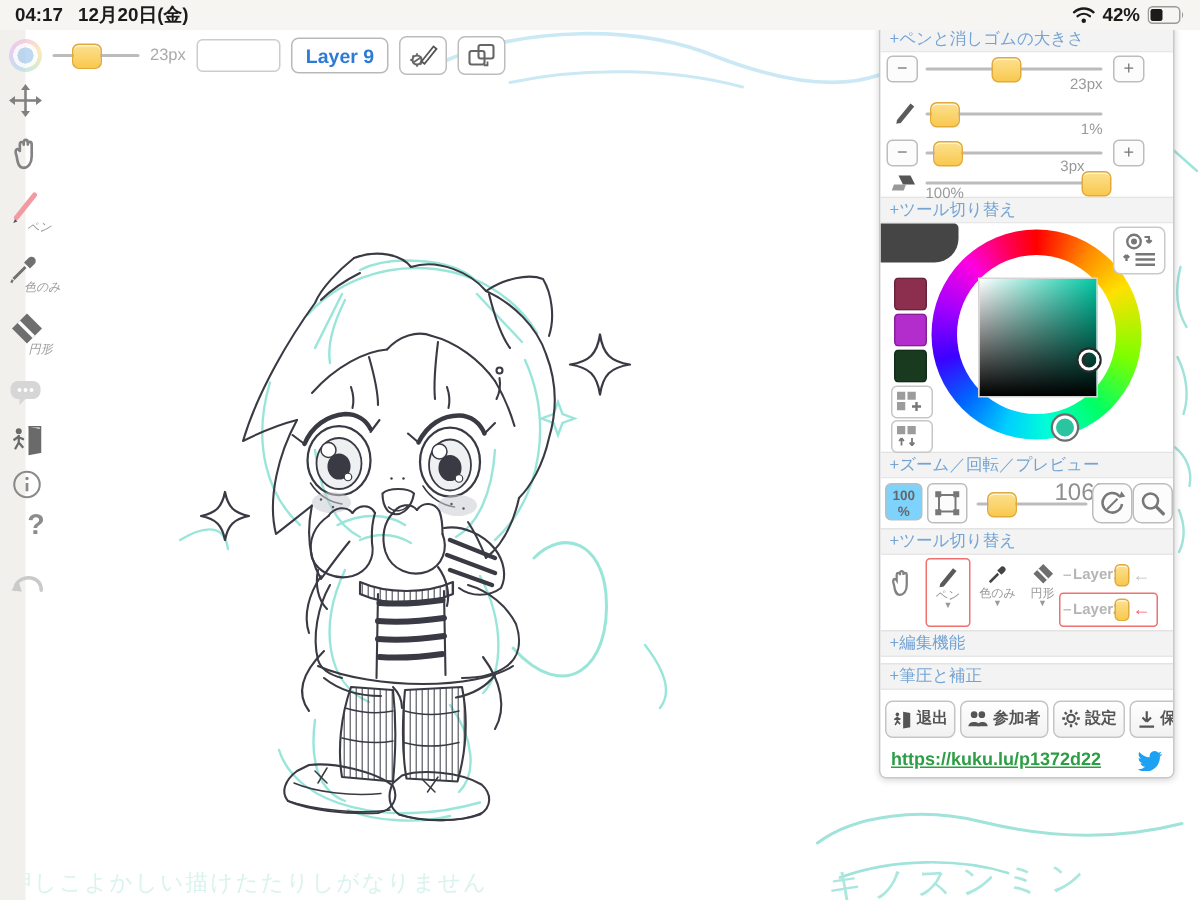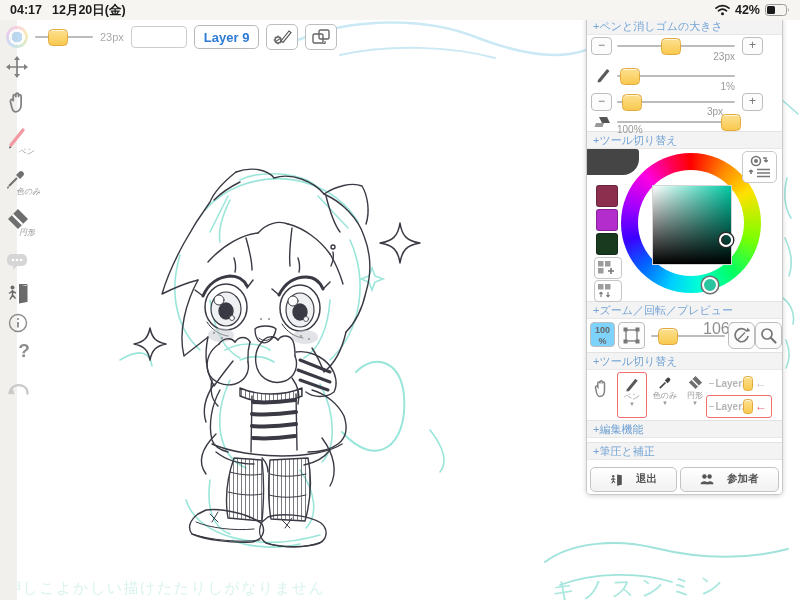--- a/index.html
+++ b/index.html
@@ -91,21 +91,21 @@
   .layer-dash{width:9px;height:1px;background:#c0c0c0;margin-right:1px;}
   .layer-lbl{font-size:10px;font-weight:bold;color:#b5b5b5;letter-spacing:0;}
   .mini-handle{width:14px;height:13px;margin-left:-5px;background:linear-gradient(#fce08f,#f9c94f);
     border:1px solid #e2a93b;border-radius:3.5px;box-shadow:inset 0 1px 0 rgba(255,255,255,.65);}
   .layer-arrow{font-size:12px;color:#c2c2c2;margin-left:2px;line-height:12px;}
   .layer-arrow.sel{color:#ef5b6e;}
   .layer-selbox{position:absolute;left:119px;top:25px;width:64px;height:21px;border:1.5px solid #f07070;border-radius:3px;}
 
   .btn-row{height:30px;background:#fff;display:flex;align-items:center;gap:3px;padding:0 3px;}
   .p-btn{height:23px;border:1px solid #c4c4c4;border-radius:5px;background:linear-gradient(#fff,#f1f1f1);
-    display:flex;align-items:center;gap:13px;padding:0 19px;font-size:10.5px;font-weight:bold;color:#555;white-space:nowrap;}
+    display:flex;align-items:center;gap:3px;padding:0 4px;font-size:10.5px;font-weight:bold;color:#555;white-space:nowrap;}
   .link-row{height:24px;background:#fff;display:flex;align-items:center;justify-content:space-between;padding:0 7px;}
   .room-link{font-size:12px;color:#2e9e46;text-decoration:underline;font-weight:bold;}
 
   .icon{display:block;}
 </style>
 </head>
 <body>
 
 <div id="app">
 
@@ -573,15 +573,21 @@
       </div>
       <div class="p-btn">
         <svg class="icon" width="13" height="13" viewBox="0 0 16 16">
           <path d="M8,1.5 V10 M8,10 L4.5,6.5 M8,10 L11.5,6.5" stroke="#555" stroke-width="1.8" fill="none"></path>
           <path d="M2,14 H14" stroke="#555" stroke-width="1.8"></path>
         </svg>
         <span>保存</span>
       </div>
     </div>
 
+    <div class="link-row">
+      <a class="room-link" href="#">https://kuku.lu/p1372d22</a>
+      <svg class="icon" width="18" height="15" viewBox="0 0 24 20">
+        <path d="M23,2.9 c-0.8,0.4 -1.7,0.6 -2.6,0.8 a4.5,4.5 0 0 0 -7.7,4.1 A12.8,12.8 0 0 1 3.4,3 a4.5,4.5 0 0 0 1.4,6 c-0.7,0 -1.4,-0.2 -2,-0.5 v0.1 a4.5,4.5 0 0 0 3.6,4.4 c-0.7,0.2 -1.4,0.2 -2,0.1 a4.5,4.5 0 0 0 4.2,3.1 A9,9 0 0 1 2,18.5 a12.7,12.7 0 0 0 6.9,2 c8.3,0 12.8,-6.9 12.8,-12.8 v-0.6 c0.9,-0.6 1.6,-1.4 2.2,-2.3 c-0.8,0.4 -1.7,0.6 -2.6,0.7 z" fill="#1da1f2"></path>
+      </svg>
+    </div>
   </div>
 
 </div>
 
 </body></html>

